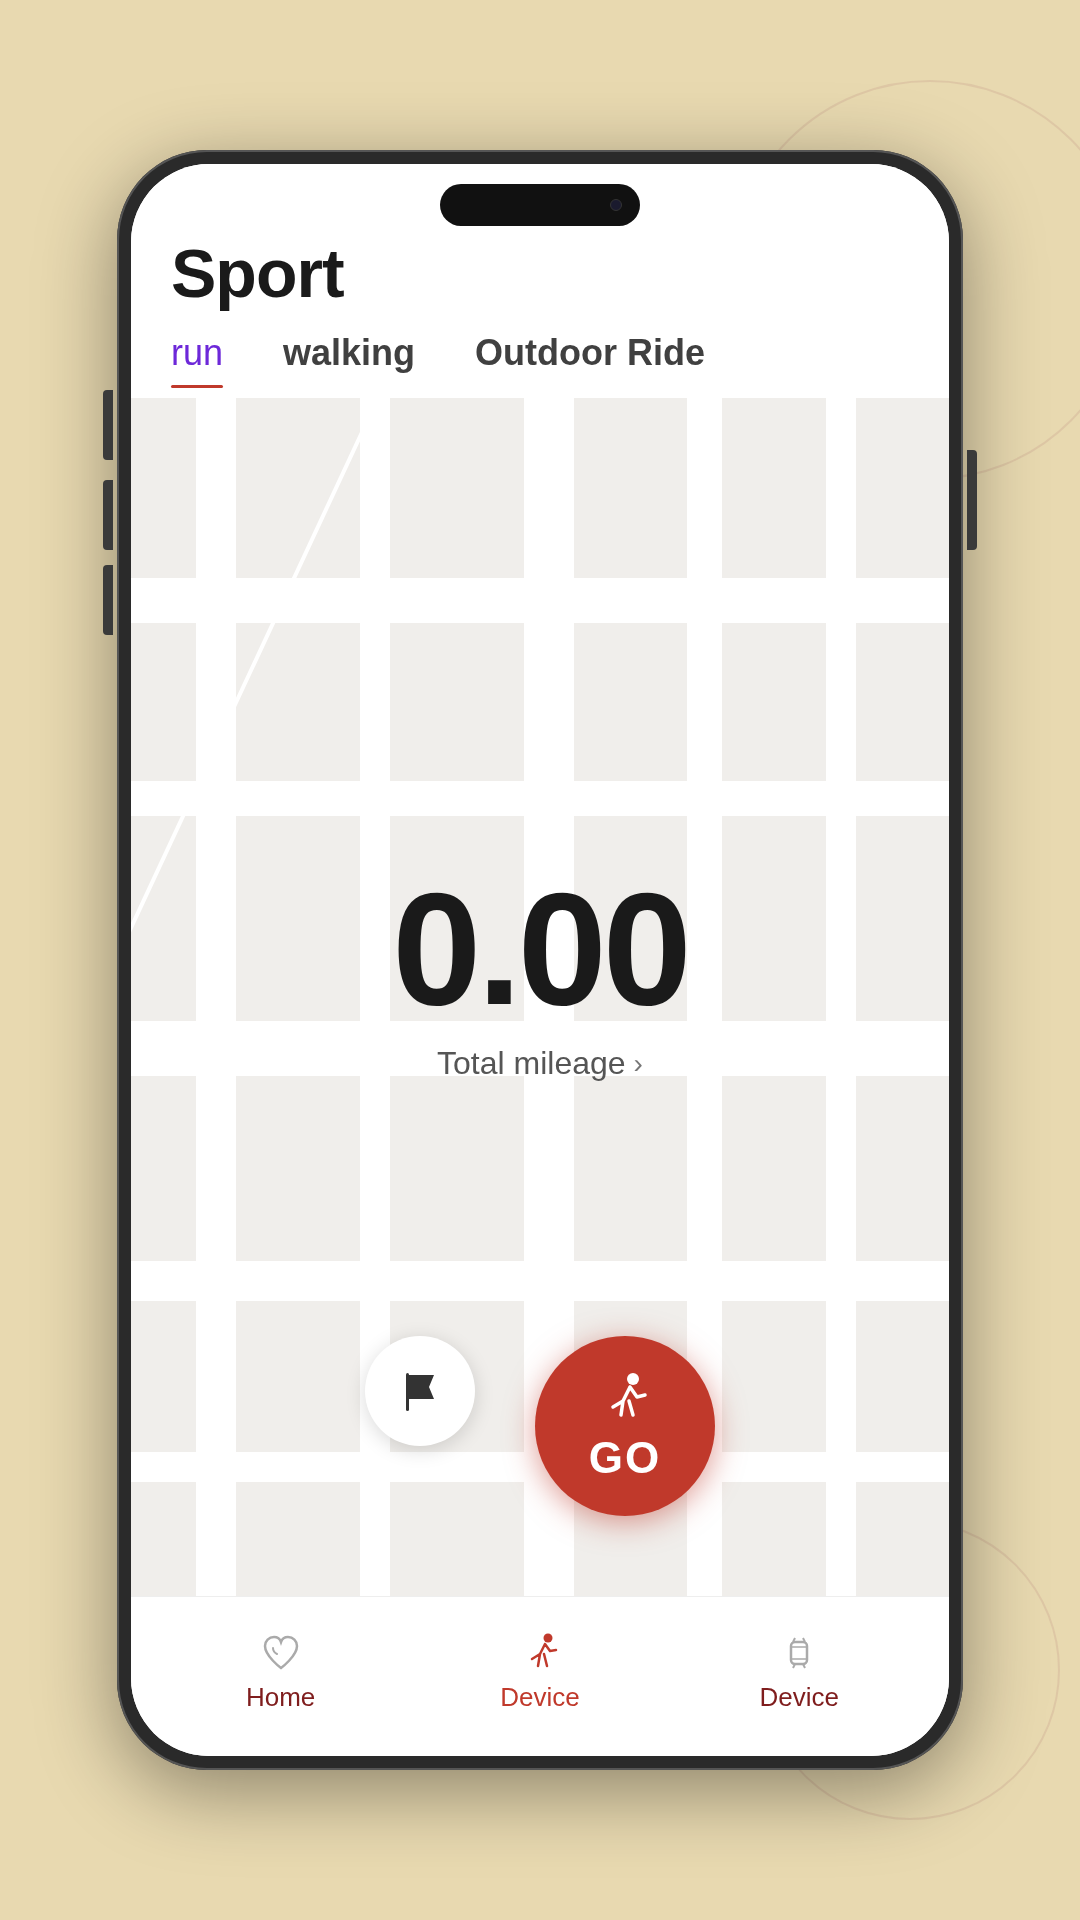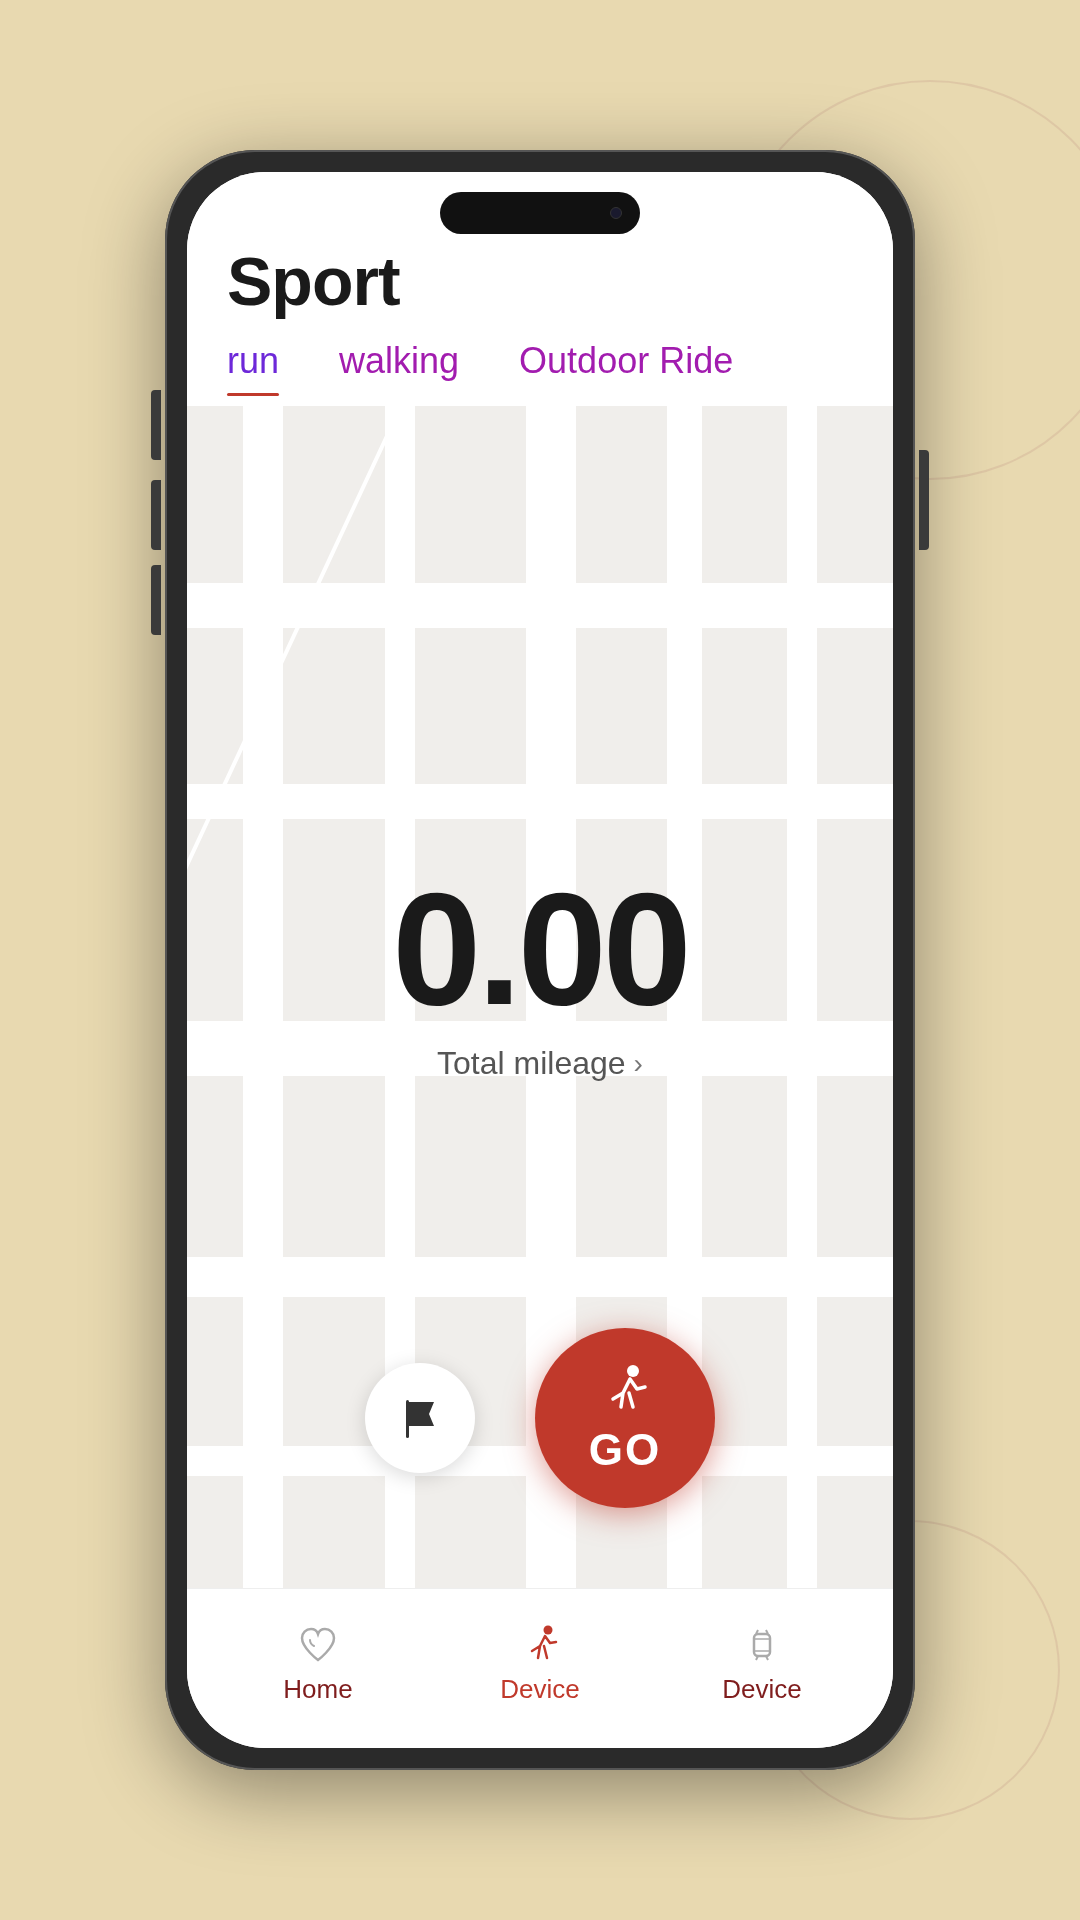--- a/index.html
+++ b/index.html
@@ -34,25 +34,25 @@
       right: 20px;
       width: 300px;
       height: 300px;
       border: 2px solid rgba(200,160,140,0.3);
       border-radius: 50%;
       pointer-events: none;
     }
 
     
     .phone-shell {
-      width: 750px;
+      width: 846px;
       height: 1620px;
       background: #2a2a2a;
       border-radius: 90px;
-      padding: 22px;
+      padding: 14px;
       position: relative;
       box-shadow: 
         inset 0 0 0 2px #555,
         0 20px 80px rgba(0,0,0,0.4);
     }
 
     
     .phone-shell::before {
       content: '';
       position: absolute;
@@ -130,25 +130,25 @@
       flex-direction: row;
       padding: 0 40px;
       background: #fff;
       z-index: 10;
       gap: 60px;
       padding-bottom: 10px;
     }
 
     .tab {
       font-size: 36px;
-      color: #a21caf;
+      color: #404040;
       padding-bottom: 14px;
       cursor: pointer;
       position: relative;
-      font-weight: 400;
+      font-weight: 700;
     }
 
     .tab.active {
       color: #6d28d9;
       font-weight: 500;
     }
 
     .tab.active::after {
       content: '';
       position: absolute;
@@ -213,21 +213,21 @@
       color: #777;
     }
 
     
     .action-buttons {
       position: absolute;
       bottom: 80px;
       left: 0;
       right: 0;
       display: flex;
-      align-items: center;
+      align-items: flex-start;
       justify-content: center;
       gap: 60px;
       z-index: 20;
     }
 
     .flag-button {
       width: 110px;
       height: 110px;
       background: #fff;
       border-radius: 50%;

